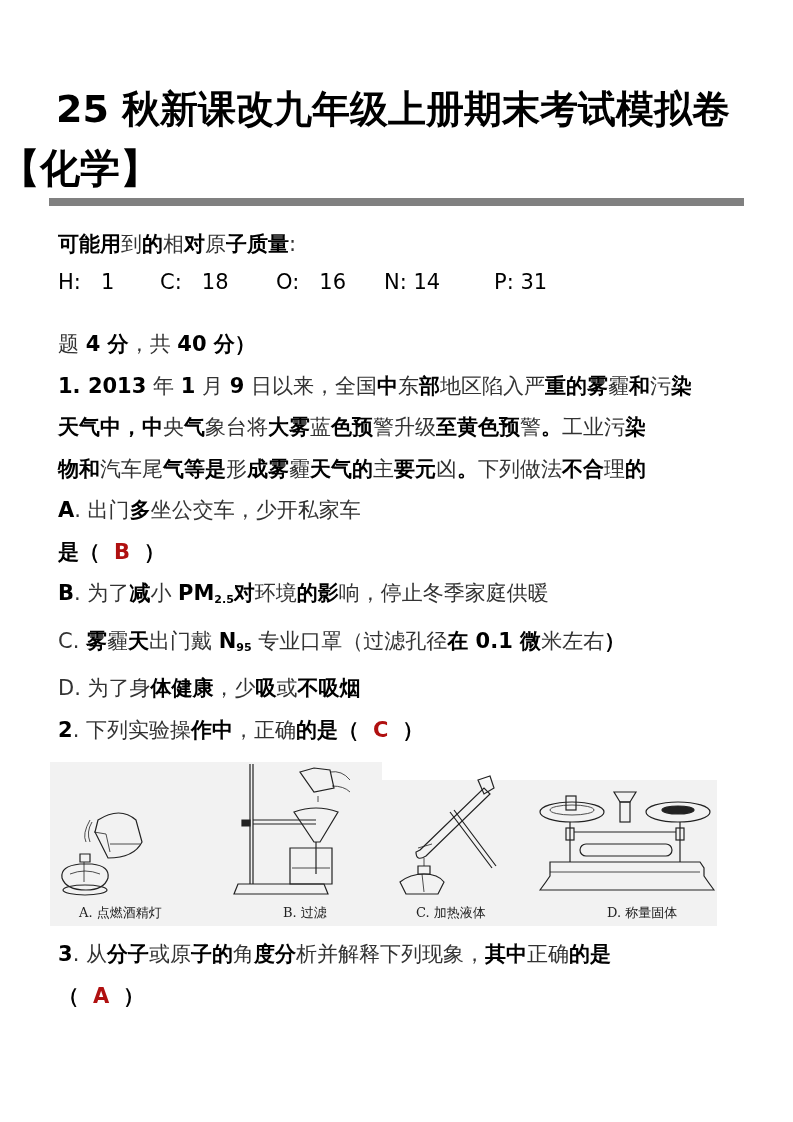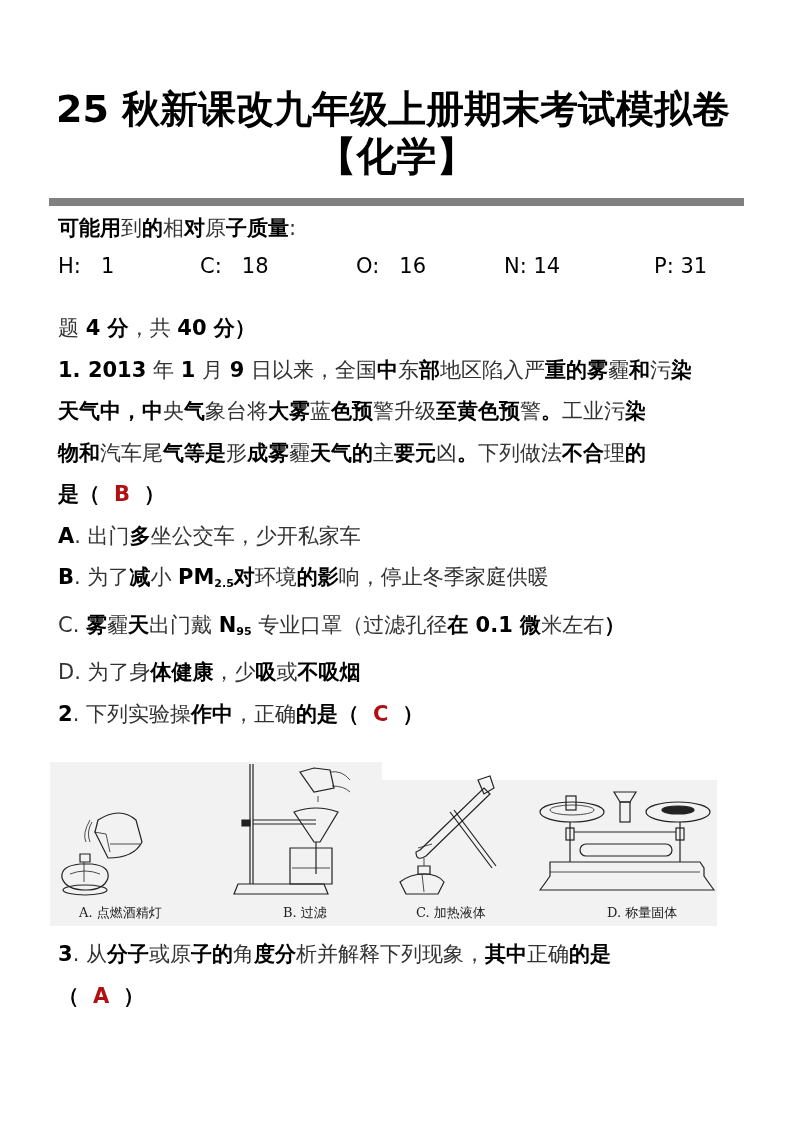--- a/index.html
+++ b/index.html
@@ -1,29 +1,29 @@
 <!DOCTYPE html>
 <html><head>
   <meta charset="utf-8">
   <style>
     html, body { margin: 0; padding: 0; background: #ffffff; }
     body { width: 793px; height: 1122px; position: relative; overflow: hidden;
            font-family: "DejaVu Sans", "Liberation Sans", sans-serif; color: #111; }
     .title { position: absolute; left: 0; width: 786px; top: 86px; text-align: center;
              font-size: 38px; font-weight: bold; letter-spacing: 0px; color: #000; line-height: 46px; }
-    .subtitle { position: absolute; left: 0; width: 793px; top: 132px; text-align: center;
+    .subtitle { position: absolute; left: 0; width: 793px; top: 144px; text-align: left;
                 font-size: 40px; font-weight: bold; color: #000; line-height: 48px; }
     .divider { position: absolute; left: 49px; width: 695px; top: 198px; height: 8px; background: #808080; }
     .content { position: absolute; left: 58px; top: 212px; width: 690px; }
     .line { font-size: 21px; line-height: 41.5px; white-space: nowrap; color: #222; }
     .line .b { font-weight: bold; color: #000; }
     .line .n { font-weight: normal; color: #333; }
-    .masses { display: flex; font-size: 21px; line-height: 40px; font-weight: normal; color: #000; margin-top: 2px; margin-bottom: 22px; gap: 40px; }
+    .masses { display: flex; font-size: 21px; line-height: 40px; font-weight: normal; color: #000; margin-top: 2px; margin-bottom: 22px; }
     .masses span { display: inline-block; }
-    .mass-label { font-weight: normal; font-size: 21px; line-height: 32px; color: #000; }
+    .mass-label { font-weight: normal; font-size: 21px; line-height: 32px; color: #000; margin-top: 16px; }
     .answer { color: #b01010; font-weight: bold; padding: 0 14px; }
     sub { font-size: 11px; vertical-align: -3px; }
     .figure { position: absolute; left: 50px; top: 762px; width: 668px; height: 164px; }
     .fig-panel-left { position: absolute; left: 0; top: 0; width: 332px; height: 164px; background: #f2f2f2; }
     .fig-panel-right { position: absolute; left: 332px; top: 18px; width: 335px; height: 146px; background: #f2f2f2; }
     .fig-caption { position: absolute; font-family: "DejaVu Serif", "Liberation Serif", serif; font-size: 13px; color: #222; white-space: nowrap; margin-left: 21px; }
     svg { position: absolute; overflow: visible; }
     svg * { fill: none; stroke: #222; stroke-width: 1.2; }
     svg .fill { fill: #222; }
     svg .light { stroke-width: 0.8; }
@@ -46,24 +46,24 @@
   </div>
 
   <div>
     <div class="line"><span class="n">题 </span><span class="b">4 分</span><span class="n">，共 </span><span class="b">40 分</span><span class="b">）</span></div>
   </div>
 
   <div>
     <div class="line"><span class="b">1. 2013</span><span class="n"> 年 </span><span class="b">1</span><span class="n"> 月 </span><span class="b">9</span><span class="n"> 日以来，全国</span><span class="b">中</span><span class="n">东</span><span class="b">部</span><span class="n">地区陷入严</span><span class="b">重的雾</span><span class="n">霾</span><span class="b">和</span><span class="n">污</span><span class="b">染</span></div>
     <div class="line"><span class="b">天气中，中</span><span class="n">央</span><span class="b">气</span><span class="n">象台将</span><span class="b">大雾</span><span class="n">蓝</span><span class="b">色预</span><span class="n">警升级</span><span class="b">至黄色预</span><span class="n">警</span><span class="b">。</span><span class="n">工业污</span><span class="b">染</span></div>
     <div class="line"><span class="b">物和</span><span class="n">汽车尾</span><span class="b">气等是</span><span class="n">形</span><span class="b">成雾</span><span class="n">霾</span><span class="b">天气的</span><span class="n">主</span><span class="b">要元</span><span class="n">凶</span><span class="b">。</span><span class="n">下列做法</span><span class="b">不合</span><span class="n">理</span><span class="b">的</span></div>
+    <div class="line"><span class="b">A</span><span class="n">. 出门</span><span class="b">多</span><span class="n">坐公交车，少开私家车</span></div>
     <div class="line" style="color: rgb(0, 0, 0);">
       <span class="b">是（</span><span class="answer">B</span><span class="b">）</span>
     </div>
-    <div class="line"><span class="b">A</span><span class="n">. 出门</span><span class="b">多</span><span class="n">坐公交车，少开私家车</span></div>
     <div class="line"><span class="b">B</span><span class="n">. 为了</span><span class="b">减</span><span class="n">小 </span><span class="b">PM</span><sub class="b">2.5</sub><span class="b">对</span><span class="n">环境</span><span class="b">的影</span><span class="n">响，停止冬季家庭供暖</span></div>
     <div class="line"><span class="n">C</span><span class="n">. </span><span class="b">雾</span><span class="n">霾</span><span class="b">天</span><span class="n">出门戴 </span><span class="b">N</span><sub class="b">95</sub><span class="n"> 专业口罩（过滤孔径</span><span class="b">在 0.1 微</span><span class="n">米左右</span><span class="b">）</span></div>
     <div class="line"><span class="n">D</span><span class="n">. 为了身</span><span class="b">体健康</span><span class="n">，少</span><span class="b">吸</span><span class="n">或</span><span class="b">不吸烟</span></div>
   </div>
 
   <div>
     <div class="line">
       <span><span class="b">2</span><span class="n">. 下列实验操</span><span class="b">作中</span><span class="n">，正确</span><span class="b">的是（</span></span><span class="answer">C</span><span class="b">）</span>
     </div>
   </div>

